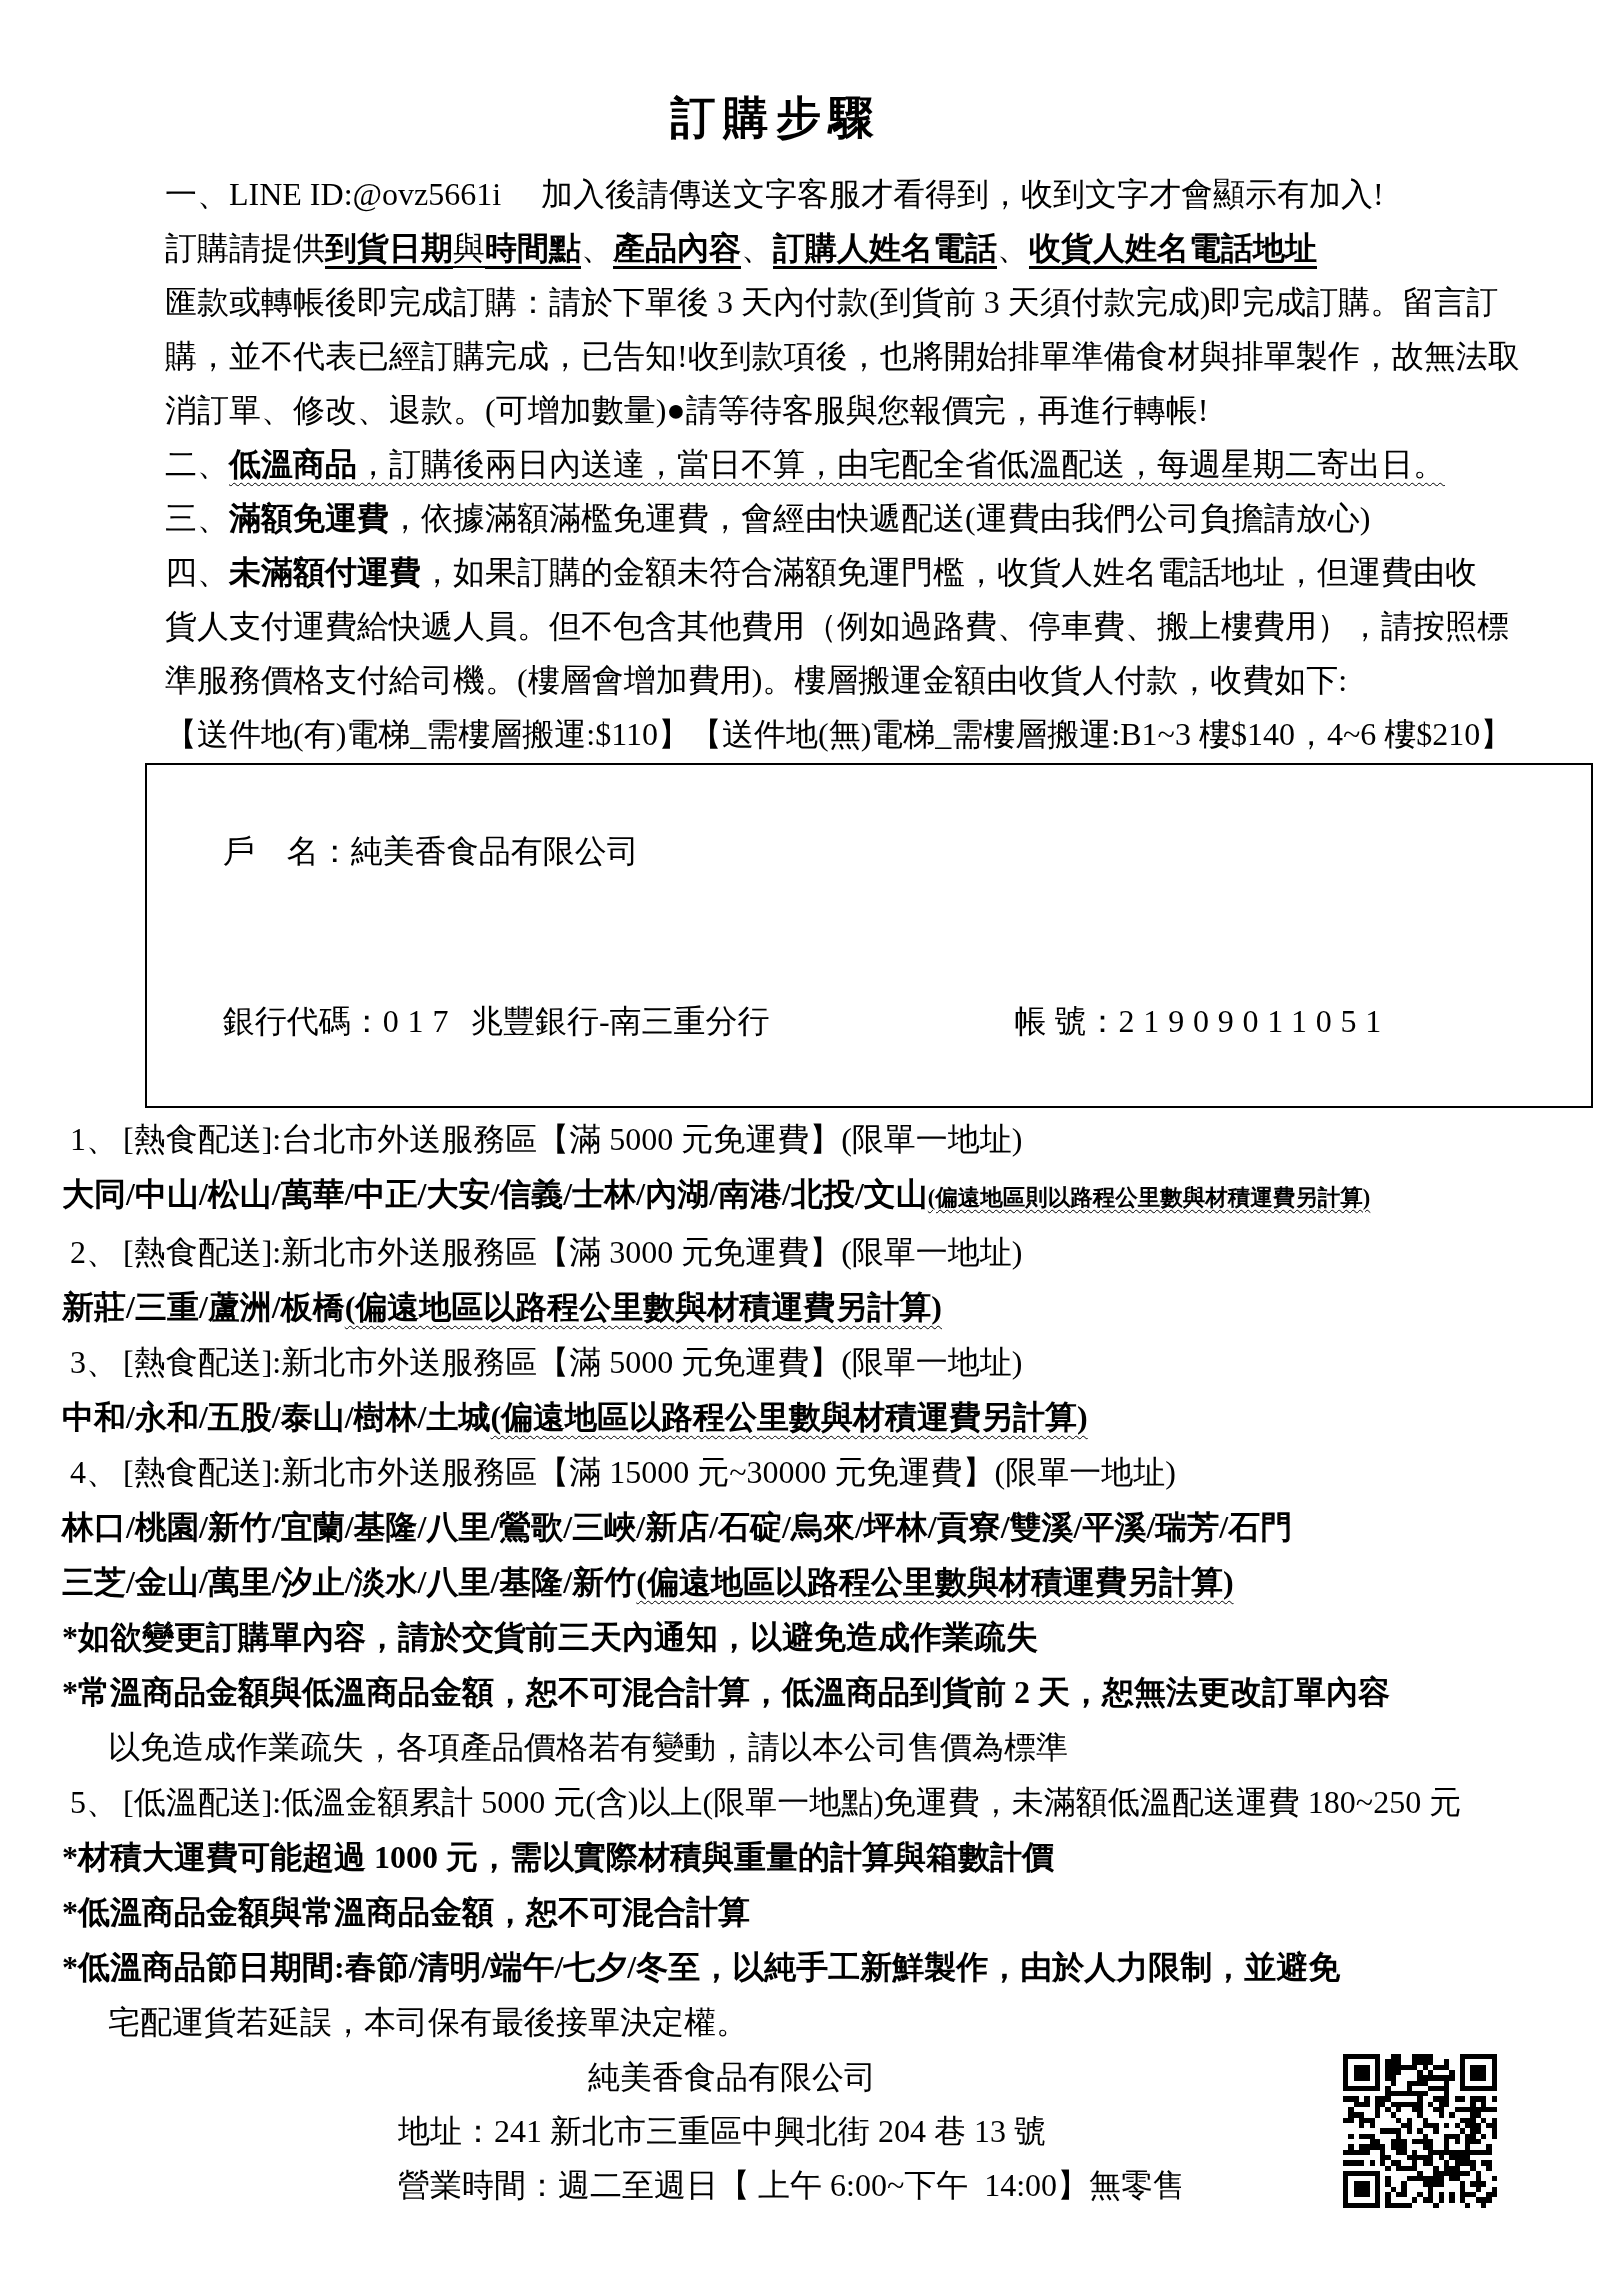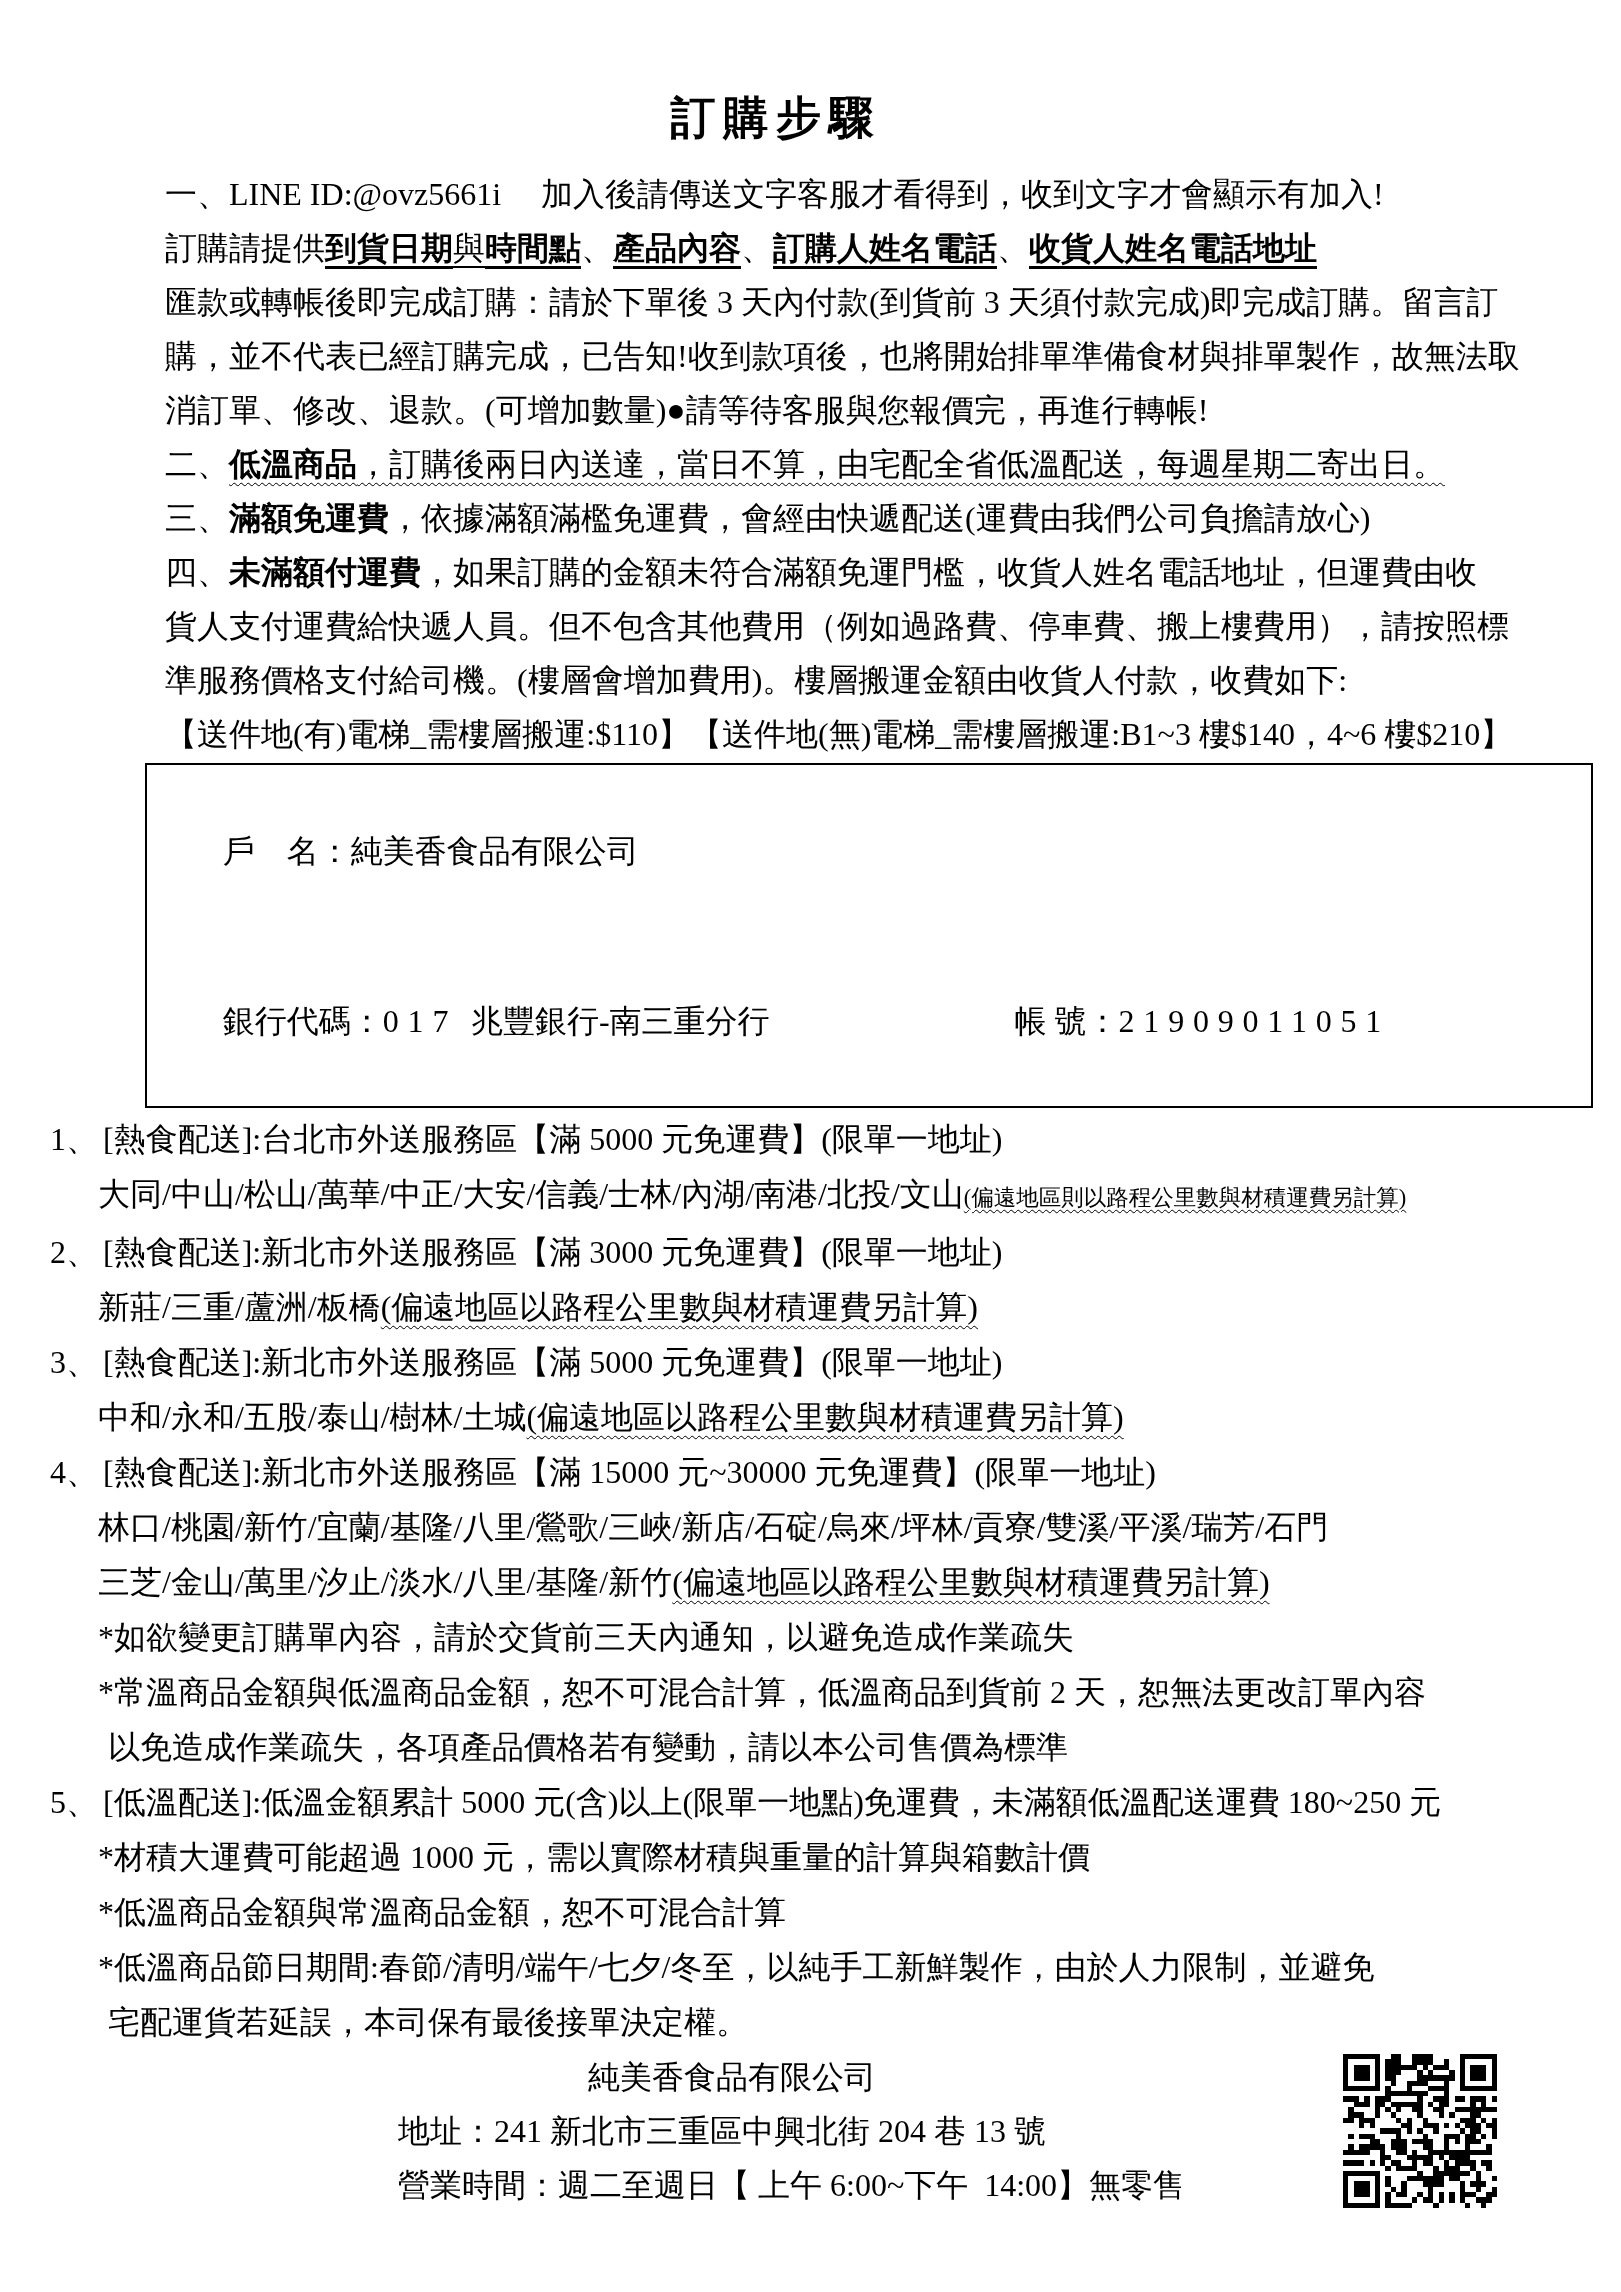--- a/index.html
+++ b/index.html
@@ -12,22 +12,22 @@
   .page{position:relative;width:1621px;height:2293px;background:#fff;}
   .title{
     margin:94px 69px 0 0;
     text-align:center;
     font-size:45px;line-height:49px;font-weight:bold;letter-spacing:7.8px;
   }
   .doc{margin-top:23.5px;}
   .L{font-size:32px;line-height:54px;white-space:pre;}
   .zoneL{line-height:55px;}
   .p{padding-left:165px;}
-  .n{padding-left:50px;}
-  .s{padding-left:98px;}
+  .n{padding-left:70px;}
+  .s{padding-left:62px;font-weight:bold;}
   .s2{padding-left:108px;}
   .marker{display:inline-block;width:53px;}
   .bold{font-weight:bold;}
   .u-solid{text-decoration:underline;text-decoration-thickness:2.9px;text-underline-offset:6.9px;}
   .u-solid:not(.bold){text-decoration-thickness:2px;}
   .u-wavy{text-decoration:underline;text-decoration-style:wavy;text-decoration-thickness:1px;text-underline-offset:6.9px;}
   .small{font-size:22.5px;}
   .small.u-wavy{text-underline-offset:3.9px;}
   .bank-box{
     margin:2px 4px 0 145px;

